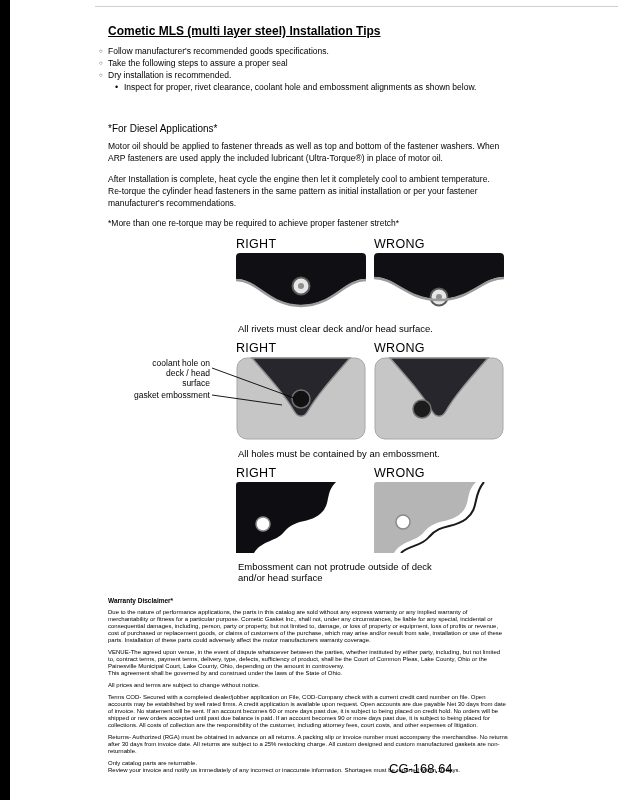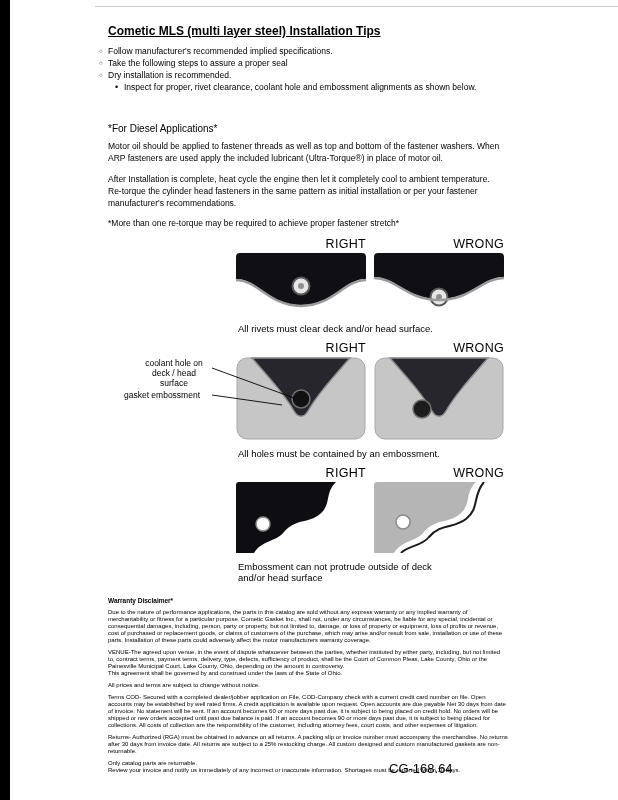--- a/index.html
+++ b/index.html
@@ -20,26 +20,26 @@
   .sub::before{content:"•";position:absolute;left:0;top:0;font-size:9px;line-height:12px}
 
   .diesel-heading{margin:29px 0 0 10px;font-size:10px;font-weight:normal;line-height:13px}
   .para{margin:5px 0 0 10px;width:396px;font-size:8.5px;line-height:12px}
   .para + .para{margin-top:9px}
   .note{margin:8px 0 0 10px;font-size:8.5px;line-height:12px}
 
   .diagrams{margin-top:8px}
   .drow{display:flex;gap:8px;margin-left:138px;position:relative}
   .dcol{width:130px}
-  .dlabel{text-align:right;font-size:12.5px;line-height:14px;margin-bottom:2px;letter-spacing:.3px}
+  .dlabel{text-align:left;font-size:12.5px;line-height:14px;margin-bottom:2px;letter-spacing:.3px}
   .dimg{display:block;width:130px}
   .dcaption{margin:8px 0 7px 140px;font-size:9.5px;line-height:11px}
   .pre{white-space:pre-line}
 
-  .callout{position:absolute;font-size:8.5px;line-height:10px;text-align:center;white-space:pre-line}
+  .callout{position:absolute;font-size:8.5px;line-height:10px;text-align:right;white-space:pre-line}
   .co1{left:-98px;top:17px;width:72px}
   .co2{left:-122px;top:49px;width:96px}
   .colines{position:absolute;left:-130px;top:0;width:200px;height:100px;pointer-events:none}
 
   .warranty{margin:14px 0 0 10px;width:400px}
   .wheading{font-size:6.5px;font-weight:bold;margin-bottom:5px}
   .wpara{font-size:6px;line-height:7px;margin-bottom:5px;white-space:pre-line}
 
   .footer{position:absolute;left:389px;top:761px;font-size:13px}
 </style>
@@ -47,21 +47,21 @@
 <body>
 
 <div class="left-bar"></div>
 <div class="top-rule"></div>
 
 <div class="content">
 
   <div class="title">Cometic MLS (multi layer steel) Installation Tips</div>
 
   <div class="tips">
-    <div class="tip">Follow manufacturer's recommended implied specifications.</div>
+    <div class="tip">Follow manufacturer's recommended goods specifications.</div>
     <div class="tip">Take the following steps to assure a proper seal</div>
     <div class="tip">Dry installation is recommended.</div>
     <div class="sub">Inspect for proper, rivet clearance, coolant hole and embossment alignments as shown below.</div>
   </div>
 
   <div class="diesel-heading">*For Diesel Applications*</div>
   <div class="para">Motor oil should be applied to fastener threads as well as top and bottom of the fastener washers. When ARP fasteners are used apply the included lubricant (Ultra-Torque®) in place of motor oil.</div>
   <div class="para">After Installation is complete, heat cycle the engine then let it completely cool to ambient temperature. Re-torque the cylinder head fasteners in the same pattern as initial installation or per your fastener manufacturer's recommendations.</div>
   <div class="note">*More than one re-torque may be required to achieve proper fastener stretch*</div>
 

